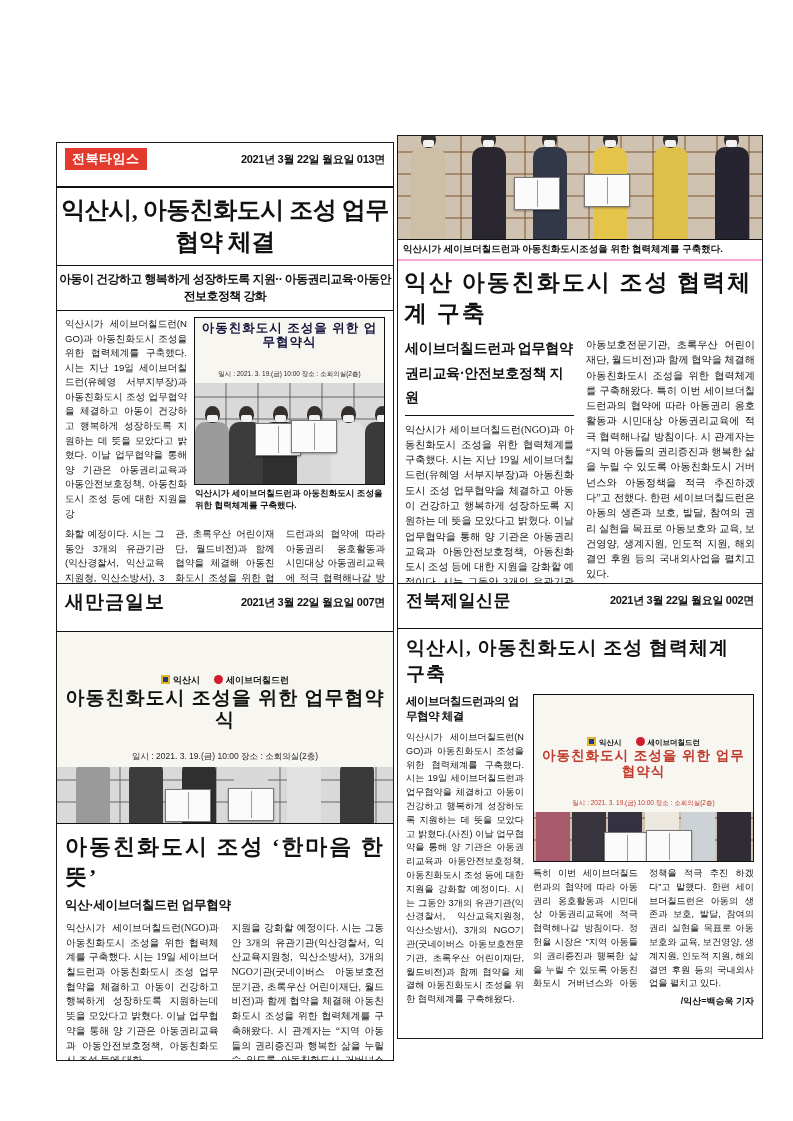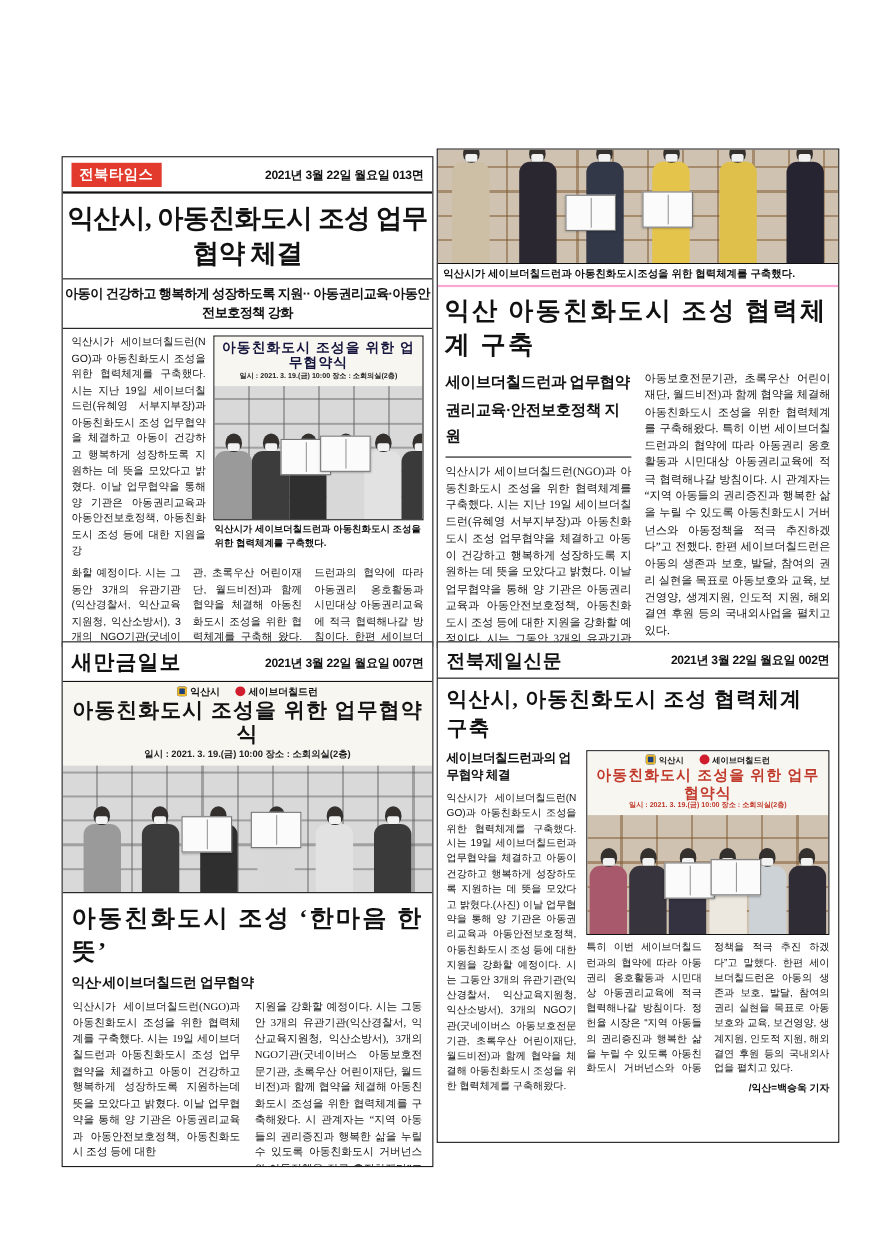--- a/index.html
+++ b/index.html
@@ -1,35 +1,35 @@
 <!DOCTYPE html>
 <html><head>
 <meta charset="utf-8">
 <style>
   html,body{margin:0;padding:0;background:#888;}
   .sheet{position:relative;width:793px;height:1121px;background:#ffffff;margin:0 auto;
          font-family:"Liberation Sans","DejaVu Sans",sans-serif;color:#111;}
   .abox{position:absolute;border:1px solid #1a1a1a;background:#fff;overflow:hidden;box-sizing:border-box;}
 
   
-  .hdrrow{display:flex;justify-content:space-between;align-items:center;padding:5px 8px 4px;}
+  .hdrrow{display:flex;justify-content:space-between;align-items:center;padding:5px 8px 16px;}
   .pdate{font-weight:bold;font-size:11px;letter-spacing:-0.3px;}
   .serif{font-family:"Liberation Serif","DejaVu Serif",serif;}
   .bodytxt{font-size:9.6px;line-height:1.52;text-align:justify;word-break:break-all;}
   .byline{font-weight:bold;font-size:9.5px;text-align:right;}
 
   
   .photo{border:1px solid #111;display:flex;flex-direction:column;box-sizing:border-box;overflow:hidden;}
   .pbanner{background:#f8f6f1;text-align:center;padding:3px 2px 4px;}
-  .pbanner .orgs{display:flex;justify-content:center;gap:14px;align-items:center;font-weight:bold;}
+  .pbanner .orgs{display:flex;justify-content:center;gap:14px;align-items:center;font-weight:bold;margin-top:39px;}
   .org-logo{display:inline-block;width:9px;height:9px;border-radius:50%;margin-right:3px;vertical-align:-1px;}
   .org-logo.iksan{background:#1d3f7a;box-shadow:inset 0 0 0 2px #e8b72c;border-radius:2px;}
   .org-logo.stc{background:#d01e2e;}
   .pbanner .ptitle{font-weight:900;letter-spacing:1px;color:#14143c;line-height:1.15;}
-  .pbanner .pinfo{font-weight:bold;color:#222;}
+  .pbanner .pinfo{font-weight:normal;color:#222;margin-top:20px;}
   .stage{position:relative;flex:1;overflow:hidden;}
   .gray .stage{background:#d9d9d9;background-image:
     repeating-linear-gradient(0deg,transparent 0 20px,rgba(90,90,90,.45) 20px 22px),
     repeating-linear-gradient(90deg,transparent 0 30px,rgba(90,90,90,.45) 30px 32px);}
   .color .stage{background:#cfc2b0;background-image:
     repeating-linear-gradient(0deg,transparent 0 20px,rgba(125,85,45,.5) 20px 22px),
     repeating-linear-gradient(90deg,transparent 0 30px,rgba(125,85,45,.5) 30px 32px);}
   .people{position:absolute;left:0;right:0;bottom:0;top:0;display:flex;justify-content:space-evenly;align-items:flex-end;}
   .person{display:flex;flex-direction:column;align-items:center;}
   .person .head{width:15px;height:17px;border-radius:50% 50% 46% 46%;background:#33302e;position:relative;}

